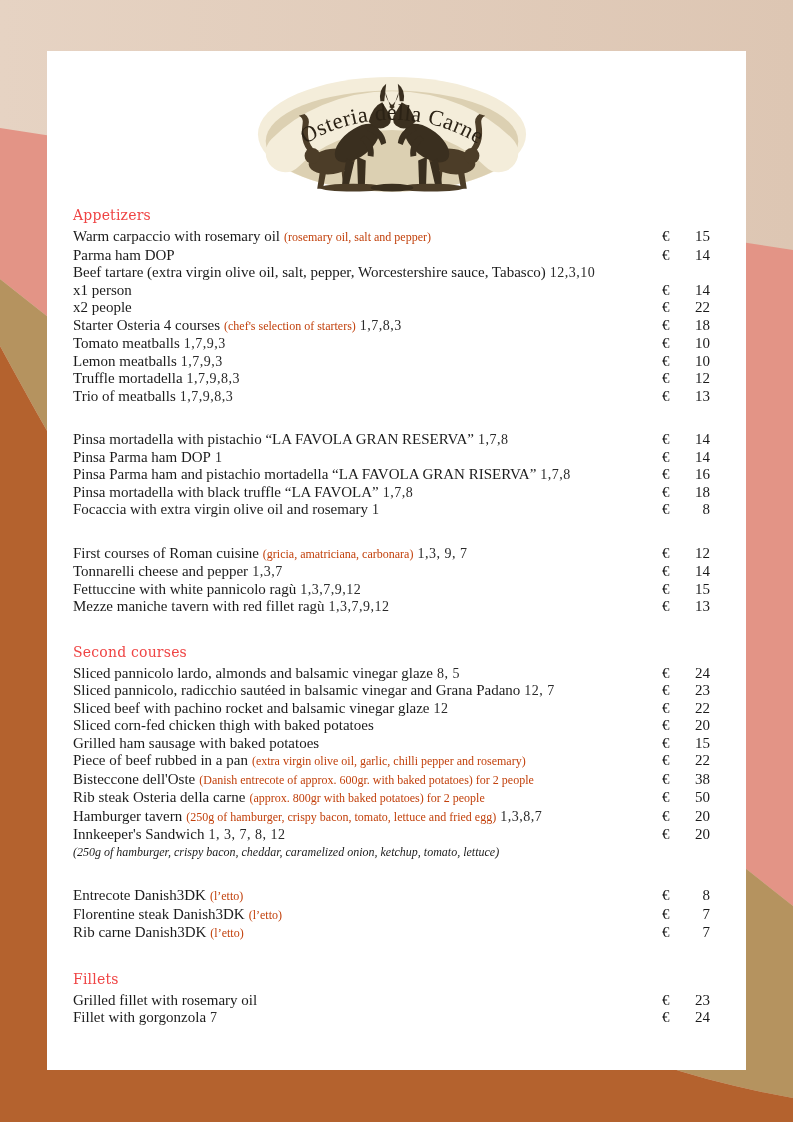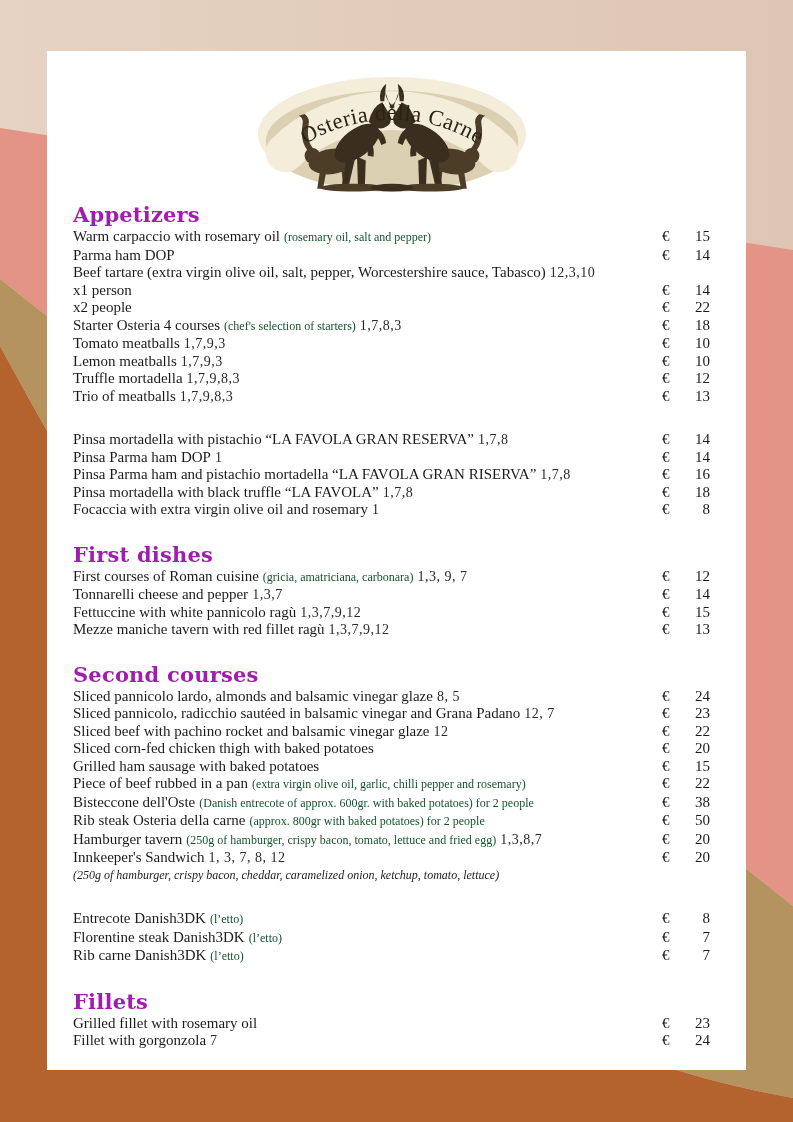--- a/index.html
+++ b/index.html
@@ -5,25 +5,25 @@
   html,body{margin:0;padding:0;}
   body{width:793px;height:1122px;font-family:"Liberation Serif",serif;}
   .page{position:relative;width:793px;height:1122px;overflow:hidden;background:#e2cbb9;}
   .bg{position:absolute;left:0;top:0;width:793px;height:1122px;display:block;}
   .card{position:absolute;left:47px;top:51px;width:699px;height:1019px;background:#ffffff;
         box-sizing:border-box;padding:10px 36px 0 26px;}
   .logo-wrap{width:272px;height:132px;margin:0 auto 12px auto;}
   .logo-wrap svg{display:block;width:272px;height:132px;}
   .menu-section{margin-top:26px;}
   .menu-section:first-of-type{margin-top:0;}
-  .section-heading{font-family:"DejaVu Serif",serif;font-weight:bold;font-size:21px;line-height:20px;
-        color:#a21caf;margin-bottom:3px;letter-spacing:0.2px;}
+  .section-heading{font-family:"DejaVu Serif",serif;font-weight:normal;font-size:14px;line-height:20px;
+        color:#ef4444;margin-bottom:3px;letter-spacing:0.2px;}
   .line{display:flex;align-items:baseline;line-height:17.5px;white-space:nowrap;}
   .text{flex:1 1 auto;overflow:hidden;font-size:15px;color:#1b1b1b;}
-  .item-note{font-size:12px;margin-left:4px;color:#14532d;}
+  .item-note{font-size:12px;margin-left:4px;color:#c2410c;}
   .item-allerg{font-size:14px;margin-left:4px;letter-spacing:0.5px;color:#2a2a2a;}
   .small-line .text{font-size:12px;font-style:italic;}
   .price{flex:0 0 auto;width:48px;display:flex;justify-content:space-between;
          font-size:15px;color:#1b1b1b;margin-left:10px;}
 </style>
 </head>
 <body>
 
 <div class="page">
 
@@ -180,21 +180,20 @@
           </div>
           <div class="line">
             <span class="text"><span class="item-name">Focaccia with extra virgin olive oil and rosemary</span><span class="item-allerg">1</span></span>
             <span class="price">
               <span class="cur">€</span>
               <span class="amt">8</span>
             </span>
           </div>
         </div>
         <div class="menu-section">
-          <div class="section-heading">First dishes</div>
           <div class="line">
             <span class="text"><span class="item-name">First courses of Roman cuisine</span><span class="item-note">(gricia, amatriciana, carbonara)</span><span class="item-allerg">1,3, 9, 7</span></span>
             <span class="price">
               <span class="cur">€</span>
               <span class="amt">12</span>
             </span>
           </div>
           <div class="line">
             <span class="text"><span class="item-name">Tonnarelli cheese and pepper</span><span class="item-allerg">1,3,7</span></span>
             <span class="price">

